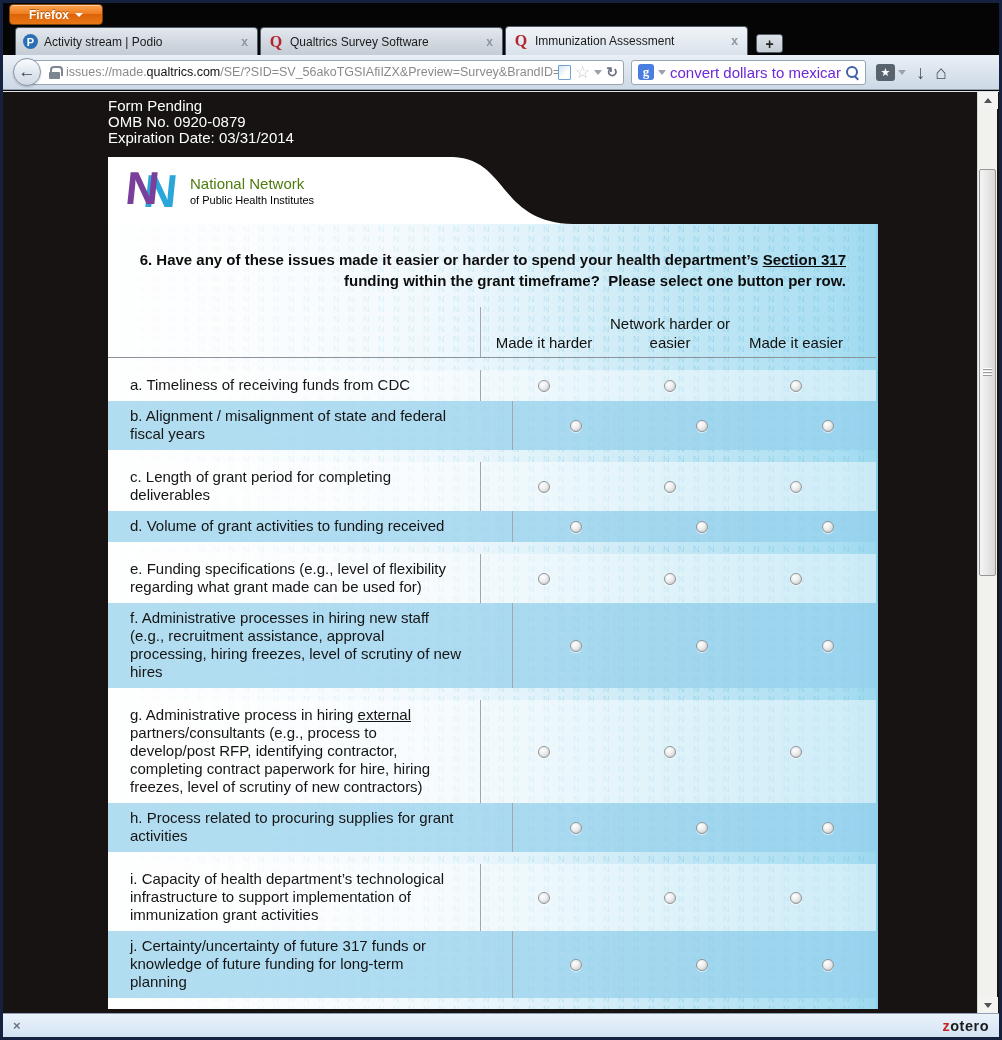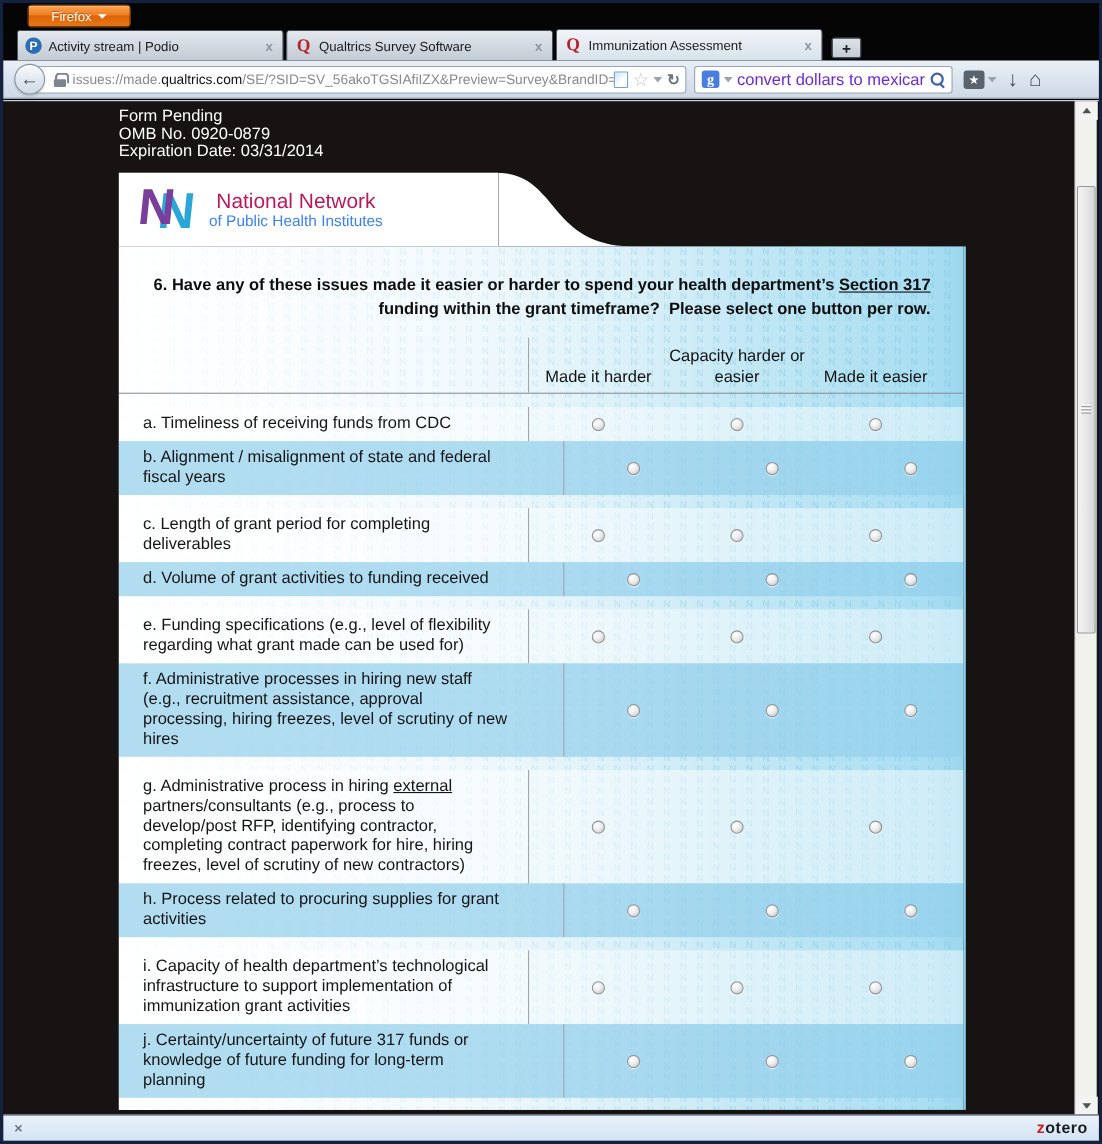--- a/index.html
+++ b/index.html
@@ -2,24 +2,24 @@
 <html><head>
 <meta charset="utf-8">
 <style>
   * { box-sizing: border-box; margin: 0; padding: 0; }
   html,body { width:1002px; height:1040px; }
   body { font-family:"Liberation Sans", sans-serif; background:#0d1626; position:relative; overflow:hidden; }
   .window { position:absolute; inset:0; border:3px solid #15223f; background:#050505; }
 
   
   .titlebar { position:absolute; top:0; left:0; right:0; height:22px; background:#050505; }
-  .fx-btn { position:absolute; left:22px; top:1px; width:94px; height:21px; border-radius:4px;
+  .fx-btn { position:absolute; left:6px; top:1px; width:94px; height:21px; border-radius:4px;
     background:linear-gradient(#fca350 0%, #ef7f23 45%, #dd6308 50%, #e87817 100%);
     border:1px solid #7e4207; box-shadow:inset 0 1px 0 rgba(255,255,255,.45);
-    color:#fff; font-size:12px; font-weight:normal; display:flex; align-items:center; justify-content:center; gap:6px;
+    color:#fff; font-size:12px; font-weight:bold; display:flex; align-items:center; justify-content:center; gap:6px;
     text-shadow:0 -1px 0 rgba(120,60,0,.6); cursor:default; }
   .fx-caret { width:0; height:0; border-left:4px solid transparent; border-right:4px solid transparent; border-top:4px solid #fff; }
 
   
   .tabstrip { position:absolute; top:22px; left:0; right:0; height:30px; display:flex; align-items:flex-end; padding-left:12px; }
   .tab { width:243px; height:28px; display:flex; align-items:center; gap:6px; padding:0 7px;
     border:1px solid #515c68; border-bottom:none; border-radius:4px 4px 0 0; margin-right:2px;
     background:linear-gradient(#e3e8ee 0%, #cfd6de 60%, #c4ccd5 100%); font-size:12px; color:#1a1a1a; }
   .tab.active { background:linear-gradient(#f0f4f8 0%, #e0e7ef 70%, #d8e1ea 100%); height:29px; }
   .tab-label { flex:1; white-space:nowrap; overflow:hidden; }
@@ -71,22 +71,22 @@
 
   .doc { position:absolute; left:105px; top:6px; width:770px; }
   .meta { color:#fff; font-size:15px; line-height:16px; }
   .banner { margin-top:11px; height:67px; display:flex; }
   .banner-main { width:345px; background:#fff; display:flex; align-items:center; padding-left:18px; }
   .banner-curve { width:120px; height:67px; }
   .logo-marks { position:relative; width:56px; height:52px; margin-right:8px; }
   .logo-n { position:absolute; font-weight:bold; font-size:46px; line-height:46px; transform:skewX(-6deg); }
   .logo-n.teal { left:18px; top:3px; color:#2ba6d8; }
   .logo-n.purple { left:0; top:0; color:#7a3f9b; }
-  .logo-text1 { color:#be185d; font-size:19px; line-height:19px;text-align:center; }
-  .logo-text2 { color:#3b82f6; font-size:14px; line-height:14px; }
+  .logo-text1 { color:#4d7c0f; font-size:15px; line-height:19px; }
+  .logo-text2 { color:#000000; font-size:11px; line-height:14px; }
 
   .survey { margin-top:0; width:770px; height:785px; position:relative; overflow:hidden;
     background:linear-gradient(90deg, #f7fbfd 0%, #e2f2fa 40%, #bfe6f4 78%, #a9def2 96%, #9bd7ee 100%);
     border-right:2px solid #8ed0e9; }
   .wmark { position:absolute; inset:0; z-index:0; overflow:hidden; color:rgba(125,200,230,.55);
     font-size:9px; line-height:10px; letter-spacing:3px; word-break:break-all; user-select:none; }
   .wash { position:absolute; inset:0; z-index:1; background:linear-gradient(90deg, rgba(255,255,255,.95) 0%, rgba(255,255,255,.55) 40%, rgba(255,255,255,0) 75%); }
   .survey-inner { position:relative; z-index:2; }
 
   .question { padding:25px 30px 0 22px; font-size:15px; font-weight:bold; color:#0d0d0d; line-height:21px;text-align:right; }
@@ -214,21 +214,21 @@
         <div class="wmark" id="wmark">N N N N N N N N N N N N N N N N N N N N N N N N N N N N N N N N N N N N N N N N N N N N N N N N N N N N N N N N N N N N N N N N N N N N N N N N N N N N N N N N N N N N N N N N N N N N N N N N N N N N N N N N N N N N N N N N N N N N N N N N N N N N N N N N N N N N N N N N N N N N N N N N N N N N N N N N N N N N N N N N N N N N N N N N N N N N N N N N N N N N N N N N N N N N N N N N N N N N N N N N N N N N N N N N N N N N N N N N N N N N N N N N N N N N N N N N N N N N N N N N N N N N N N N N N N N N N N N N N N N N N N N N N N N N N N N N N N N N N N N N N N N N N N N N N N N N N N N N N N N N N N N N N N N N N N N N N N N N N N N N N N N N N N N N N N N N N N N N N N N N N N N N N N N N N N N N N N N N N N N N N N N N N N N N N N N N N N N N N N N N N N N N N N N N N N N N N N N N N N N N N N N N N N N N N N N N N N N N N N N N N N N N N N N N N N N N N N N N N N N N N N N N N N N N N N N N N N N N N N N N N N N N N N N N N N N N N N N N N N N N N N N N N N N N N N N N N N N N N N N N N N N N N N N N N N N N N N N N N N N N N N N N N N N N N N N N N N N N N N N N N N N N N N N N N N N N N N N N N N N N N N N N N N N N N N N N N N N N N N N N N N N N N N N N N N N N N N N N N N N N N N N N N N N N N N N N N N N N N N N N N N N N N N N N N N N N N N N N N N N N N N N N N N N N N N N N N N N N N N N N N N N N N N N N N N N N N N N N N N N N N N N N N N N N N N N N N N N N N N N N N N N N N N N N N N N N N N N N N N N N N N N N N N N N N N N N N N N N N N N N N N N N N N N N N N N N N N N N N N N N N N N N N N N N N N N N N N N N N N N N N N N N N N N N N N N N N N N N N N N N N N N N N N N N N N N N N N N N N N N N N N N N N N N N N N N N N N N N N N N N N N N N N N N N N N N N N N N N N N N N N N N N N N N N N N N N N N N N N N N N N N N N N N N N N N N N N N N N N N N N N N N N N N N N N N N N N N N N N N N N N N N N N N N N N N N N N N N N N N N N N N N N N N N N N N N N N N N N N N N N N N N N N N N N N N N N N N N N N N N N N N N N N N N N N N N N N N N N N N N N N N N N N N N N N N N N N N N N N N N N N N N N N N N N N N N N N N N N N N N N N N N N N N N N N N N N N N N N N N N N N N N N N N N N N N N N N N N N N N N N N N N N N N N N N N N N N N N N N N N N N N N N N N N N N N N N N N N N N N N N N N N N N N N N N N N N N N N N N N N N N N N N N N N N N N N N N N N N N N N N N N N N N N N N N N N N N N N N N N N N N N N N N N N N N N N N N N N N N N N N N N N N N N N N N N N N N N N N N N N N N N N N N N N N N N N N N N N N N N N N N N N N N N N N N N N N N N N N N N N N N N N N N N N N N N N N N N N N N N N N N N N N N N N N N N N N N N N N N N N N N N N N N N N N N N N N N N N N N N N N N N N N N N N N N N N N N N N N N N N N N N N N N N N N N N N N N N N N N N N N N N N N N N N N N N N N N N N N N N N N N N N N N N N N N N N N N N N N N N N N N N N N N N N N N N N N N N N N N N N N N N N N N N N N N N N N N N N N N N N N N N N N N N N N N N N N N N N N N N N N N N N N N N N N N N N N N N N N N N N N N N N N N N N N N N N N N N N N N N N N N N N N N N N N N N N N N N N N N N N N N N N N N N N N N N N N N N N N N N N N N N N N N N N N N N N N N N N N N N N N N N N N N N N N N N N N N N N N N N N N N N N N N N N N N N N N N N N N N N N N N N N N N N N N N N N N N N N N N N N N N N N N N N N N N N N N N N N N N N N N N N N N N N N N N N N N N N N N N N N N N N N N N N N N N N N N N N N N N N N N N N N N N N N N N N N N N N N N N N N N N N N N N N N N N N N N N N N N N N N N N N N N N N N N N N N N N N N N N N N N N N N N N N N N N N N N N N N N N N N N N N N N N N N N N N N N N N N N N N N N N N N N N N N N N N N N N N N N N N N N N N N N N N N N N N N N N N N N N N N N N N N N N N N N N N N N N N N N N N N N N N N N N N N N N N N N N N N N N N N N N N N N N N N N N N N N N N N N N N N N N N N N N N N N N N N N N N N N N N N N N N N N N N N N N N N N N N N N N N N N N N N N N N N N N N N N N N N N N N N N N N N N N N N N N N N N N N N N N N N N N N N N N N N N N N N N N N N N N N N N N N N N N N N N N N N N N N N N N N N N N N N N N N N N N N N N N N N N N N N N N N N N N N N N N N N N N N N N N N N N N N N N N N N N N N N N N N N N N N N N N N N N N N N N N N N N N N N N N N N N N N N N N N N N N N N N N N N N N N N N N N N N N N N N N N N N N N N N N N N N N N N N N N N N N N N N N N N N N N N N N N N N N N N N N N N N N N N N N N N N N N N N N N N N N N N N N N N N N N N N N N N N N N N N N N N N N N N N N N N N N N N N N N N N N N N N N N N N N N N N N N N N N N N N N N N N N N N N N N N N N N N N N N N N N N N N N N N N N N N N N N N N N N N N N N N N N N N N N N N N N N N N N N N N N N N N N N N N N N N N N N N N N N N N N N N N N N N N N N N N N N N N N N N N N N N N N N N N N N N N N N N N N N N N N N N N N N N N N N N N N N N N N N N N N N N N N N N N N N N N N N N N N N N N N N N N N N N N N N N N N N N N N N N N N N N N N N N N N N N N N N N N N N N N N N N N N N N N N N N N N N N N N N N N N N N N N N N N N N N N N N N N N N N N N N N N N N N N N N N N N N N N N N N N N N N N N N N N N N N N N N N N N N N N N N N N N N N N N N N N N N N N N N N N N N N N N N N N N N N N N N N N N N N N N N N N N N N N N N N N N N N N N N N N N N N N N N N N N N N N N N N N N N N N N N N N N N N N N N N N N N N N N N N N N N N N N N N N N N N N N N N N N N N N N N N N N N N N N N N N N N N N N N N N N N N N N N N N N N N N N N N N N N N N N N N N N N N N N N N N N N N N N N N N N N N N N N N N N N N N N N N N N N N N N N N N N N N N N N N N N N N N N N N N N N N N N N N N N N N N N N N N N N N N N N N N N N N N N N N N N N N N N N N N N N N N N N N N N N N N N N N N N N N N N N N N N N N N N N N N N N N N N N N N N N N N N N N N N N N N N N N N N N N N N N N N N N N N N N N N N N N N N N N N N N N N N N N N N N N N N N N N N N N N N N N N N N N N N N N N N N N N N N N N N N N N N N N N N N N N N N N N N N N N N N N N N N N N N N N N N N N N N N N N N N N N N N N N N N N N N N N N N N N N N N N N N N N N N N N N N N N N N N N N N N N N N N N N N N N N N N N N N N N N N N N N N N N N N N N N N N N N N N N N N N N N N N N N N N N N N N N N N N N N N N N N N N N N N N N N N N N N N N N N N N N N N N N N N N N N N N N N N N N N N N N N N N N N N N N N N N N N N N N N N N N N N N N N N N N N N N N N N N N N N N N N N N N N N N N N N N N N N N N N N N N N N N N N N N N N N N N N N N N N N N N N N N N N N N N N N N N N N N N N N N N N N N N N N N N N N N N N N N N N N N N N N N N N N N N N N N N N N N N N N N N N N N N N N N N N N N N N N N N N N N N N N N N N N N N N N N N N N N N N N N N N N N N N N N N N N N N N N N N N N N N N N N N N N N N N N N N N N N N N N N N N N N N N N N N N N N N N N N N N N N N N N N N N N N N N N N N N N N N N N N N N N N N N N N N N N N N N N N N N N N N N N N N N N N N N N N N N N N N N N N N N N N N N N N N N N N N N N N N N N N N N N N N N N N N N N N N N N N N N N N N N N N N N N N N N N N N N N N N N N N N N N N N N N N N N N N N N N N N N N N N N N N N N N N N N N N N N N N N N N N N N N N N N N N N N N N N N N N N N N N N N N N N N N N N N N N N N N N N N N N N N N N N N N N N N N N N N N N N N N N N N N N N N N N N N N N N N N N N N N N N N N N N N N N N N N N N N N N N N N N N N N N N N N N N N N N N N N N N N N N N N N N N N N N N N N N N N N N N N N N N N N N N N N N N N N N N N N N N N N N N N N N N N N N N N N N N N N N N N N N N N N N N N N N N N N N N N N N N N N N N N N N N N N N N N N N N N N N N N N N N N N N N N N N N N N N N N N N N N N N N N N N N N N N N N N N N N N N N N N N N N N N N N N N N N N N N N N N N N N N N N N N N N N N N N N N N N N N N N N N N N N N N N N N N N N N N N N N N N N N N N N N N N N N N N N N N N N N N N N N N N N N N N N N N N N N N N N N N N N N N N N N N N N N N N N N N N N N N N N N N N N N N N N N N N N N N N N N N N N N N N N N N N N N N N N N N N N N N N N N N N N N N N N N N N N N N N N N N N N N N N N N N N N N N N N N N N N N N N N N N N N N N N N N N N N N N N N N N N N N N N N N N N N N N N N N N N N N N N N N N N N N N N N N N N N N N N N N N N N N N N N N N N N N N N N N N N N N N N N N N N N N N N N N N N N N N N N N N N N N N N N N N N N N N N N N N N N N N N N N N N N N N N N N N N N N N N N N N N N N N N N N N N N N N N N N N N N N N N N N N N N N N N N N N N N N N N N N N N N N N N N N N N N N N N N N N N N N N N N N N N N N N N N N N N N N N N N N N N N N N N N N N N N N N N N N N N N N N N N N N N N N N N N N N N N N N N N N N N N N N N N N N N N N N N N N N N N N N N N N N N N N N N N N N N N N N N N N N N N N N N N N N N N N N N N N N N N N N N N N N N N N N N N N N N N N N N N N N N N N N N N N N N N N N N N N N N N N N N N N N N N N N N N N N N N N N N N N N N N N N N N N N N N N N N N N N N N N N N N N N N N N N N N N N N N N N N N N N N N N N N N N N N N N N N N N N N N N N N N N N N N N N N N N N N N N N N N N N N N N N N N N N N N N N N N N N N N N N N N N N N N N N N N N N N N N N N N N N N N N N N N N N N N N N N N N N N N N N N N N N N N N N N N N N N N N N N N N N N N N N N N N N N N N N N N N N N N N N N N N N N N N N N N N N N N N N N N N N N N N N N N N N N N N N N N N N N N N N N N N N N N N N N N N N N N N N N N N N N N N N N N N N N N N N N N N N N N N N N N N N N N N N N N N N N N N N N N N N N N N N N N N N N N N N N N N N N N N N N N N N N N N N N N N N N N N N N N N N N N N N N N N N N N N N N N N N N N N N N N N N N N N N N N N N N N N N N N N N N N N N N N N N N N N N N N N N N N N N N N N N N N N N N N N N N N N N N N N N N N N N N N N N N N N N N N N N N N N N N N N N N N N N N N N N N N N N N N N N N N N N N N N N N N N N N N N N N N N N N N N N N N N N N N N N N N N N N N N N N N N N N N N N N N N N N N N N N N N N N N N N N N N N N N N N N N N N N N N N N N N N N N N N N N N N N N N N N N N N N N N N N N N N N N N N N N N N N N N N N N N N N N N N N N N N N N N N N N N N N N N N N N N N N N N N N N N N N N N N N N N N N N N N N N N N N N N N N N N N N N N N N N N N N N N N N N N N N N N N N N N N N N N N N N N N N N N N N N N N N N N N N N N N N N N N N N N N N N N N N N N N N N N N N N N N N </div>
         <div class="wash"></div>
         <div class="survey-inner">
           <div class="question"><span>6. Have any of these issues made it easier or harder to spend your health department’s </span><span class="u">Section 317</span><span> funding within the grant timeframe?&nbsp; Please select one button per row.</span></div>
 
           <div class="mtable">
             <div class="hdr-row">
               <div class="hdr-spacer"></div>
               <div class="hdr-cols">
                 <div class="hdr-cell">Made it harder</div>
-                <div class="hdr-cell">Capacity harder or easier</div>
+                <div class="hdr-cell">Network harder or easier</div>
                 <div class="hdr-cell">Made it easier</div>
               </div>
             </div>
 
             <div class="mrow white">
               <div class="mrow-label"><span>a. Timeliness of receiving funds from CDC</span><span class="u"></span><span></span></div>
               <div class="mrow-cols">
                   <div class="mrow-cell">
                     <span class="radio"></span>
                   </div>

